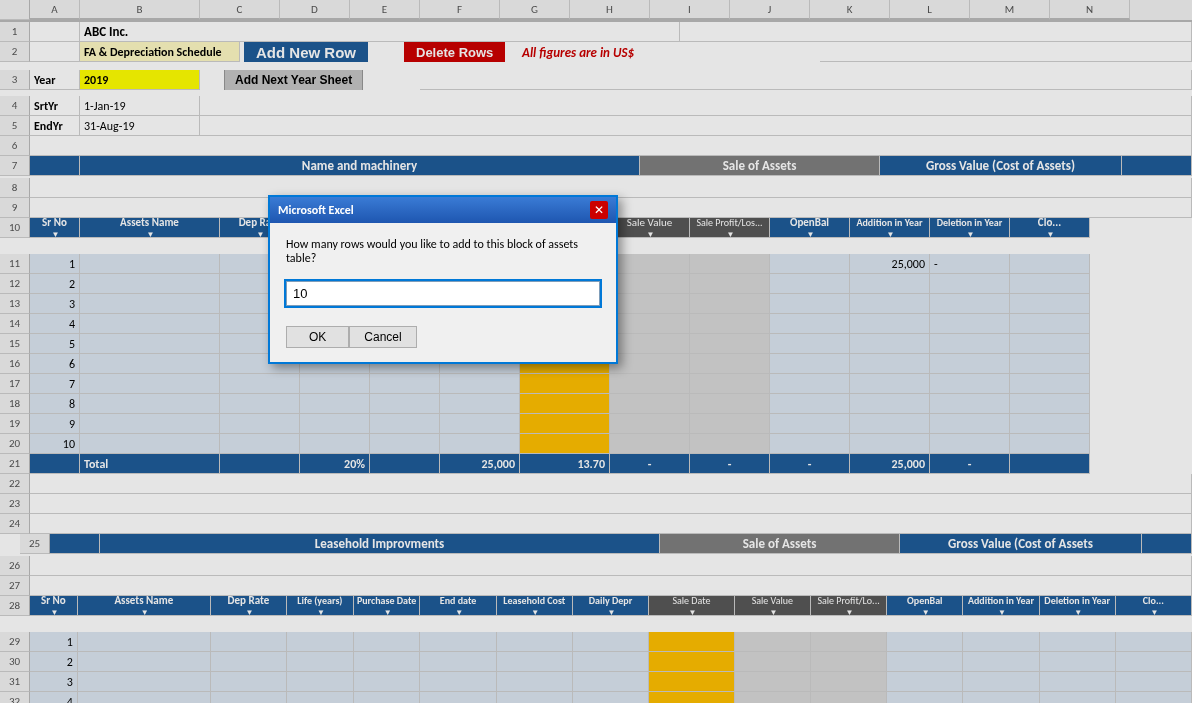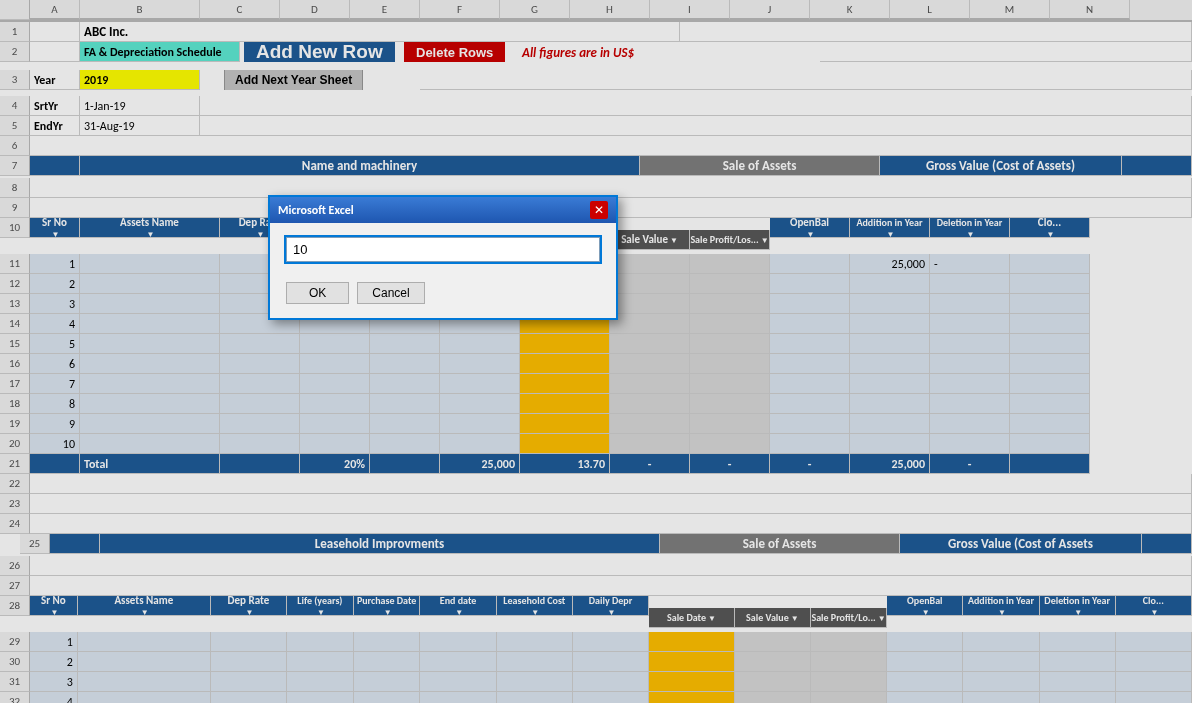--- a/index.html
+++ b/index.html
@@ -5,31 +5,31 @@
     * { box-sizing: border-box; margin: 0; padding: 0; }
     body { font-family: Calibri, Arial, sans-serif; font-size: 12px; background: #fff; overflow: hidden; }
 
     
     .spreadsheet { width: 1192px; height: 703px; position: relative; overflow: hidden; }
     .cell { border-right: 1px solid #d0d0d0; border-bottom: 1px solid #d0d0d0; display: flex; align-items: center; padding: 0 4px; min-height: 20px; overflow: hidden; white-space: nowrap; }
     .cell-row-num { width: 30px; min-width: 30px; background: #f2f2f2; justify-content: center; font-size: 11px; color: #555; border-right: 1px solid #bbb; }
     .cell-header-col { background: #f2f2f2; justify-content: center; font-size: 11px; color: #555; border-bottom: 2px solid #bbb; }
 
     
-    .btn-add-row { background: #1f5c99; color: #fff; border: none; padding: 5px 12px; font-size: 19px; font-weight: bold; cursor: pointer; border-radius: 2px; }
+    .btn-add-row { background: #1f5c99; color: #fff; border: none; padding: 5px 12px; font-size: 15px; font-weight: bold; cursor: pointer; border-radius: 2px; }
     .btn-delete-row { background: #cc0000; color: #fff; border: none; padding: 5px 12px; font-size: 13px; font-weight: bold; cursor: pointer; border-radius: 2px; }
     .btn-add-year { background: #c6c6c6; color: #000; border: 1px solid #999; padding: 4px 10px; font-size: 12px; font-weight: bold; cursor: pointer; border-radius: 2px; }
 
     
     .section-header { background: #1f5c99; color: #fff; text-align: center; font-weight: bold; font-size: 13px; display: flex; align-items: center; justify-content: center; }
     .section-header-gray { background: #7f7f7f; color: #fff; text-align: center; font-weight: bold; font-size: 13px; display: flex; align-items: center; justify-content: center; }
 
     
     .col-header { background: #1f5c99; color: #fff; font-weight: bold; text-align: center; justify-content: center; flex-direction: column; font-size: 11px; }
-    .col-header-gray { background: #595959; color: #fff; font-weight: bold; text-align: center; justify-content: center; font-size: 11px; margin-top: 12px; }
+    .col-header-gray { background: #595959; color: #fff; font-weight: normal; text-align: center; justify-content: center; flex-direction: column; font-size: 11px; }
 
     
     .cell-yellow { background: #ffff00; }
     .cell-light-blue { background: #dce6f1; }
     .cell-gray { background: #d9d9d9; }
     .cell-orange { background: #ffc000; }
 
     
     .total-row { background: #1f5c99; color: #fff; font-weight: bold; }
 
@@ -80,21 +80,21 @@
   <div class="sheet-row">
     <div class="cell cell-row-num">1</div>
     <div class="cell" style="width:50px;font-weight:bold;"></div>
     <div class="cell" style="width:600px;font-weight:bold;font-size:13px;">ABC Inc.</div>
     <div class="cell" style="flex:1;"></div>
   </div>
 
   <div class="sheet-row" style="height:28px;">
     <div class="cell cell-row-num">2</div>
     <div class="cell" style="width:50px;"></div>
-    <div class="cell" style="width:160px;font-weight:bold;font-size:12px;background:#5eead4;">FA &amp; Depreciation Schedule</div>
+    <div class="cell" style="width:160px;font-weight:bold;font-size:12px;background:#fef9c3;">FA &amp; Depreciation Schedule</div>
     <div class="cell" style="width:160px;padding:2px 4px;border:none;background:#fff;">
       <button class="btn-add-row">Add New Row</button>
     </div>
     <div class="cell" style="width:120px;padding:2px 4px;border:none;">
       <button class="btn-delete-row">Delete Rows</button>
     </div>
     <div class="cell" style="width:300px;padding:2px;border:none;">
       <span class="figures-note">All figures are in US$</span>
     </div>
     <div class="cell" style="flex:1;"></div>
@@ -559,22 +559,23 @@
           <div class="cell cell-light-blue" style="width:80px;"></div>
         </div>
 
   <div class="dialog-overlay">
     <div class="dialog">
       <div class="dialog-titlebar">
         <span>Microsoft Excel</span>
         <button class="dialog-close">✕</button>
       </div>
       <div class="dialog-body">
+        <div class="dialog-message">How many rows would you like to add to this block of assets table?</div>
         <input class="dialog-input" type="text" value="10" style="">
-        <div style="display:flex;gap:8px;margin-top:8px;justify-content:flex-start;">
+        <div style="display:flex;margin-top:8px;justify-content:flex-start;">
           <button class="dialog-btn-ok">OK</button>
           <button class="dialog-btn-cancel">Cancel</button>
         </div>
       </div>
     </div>
   </div>
 
 </div>
 
 </body></html>

